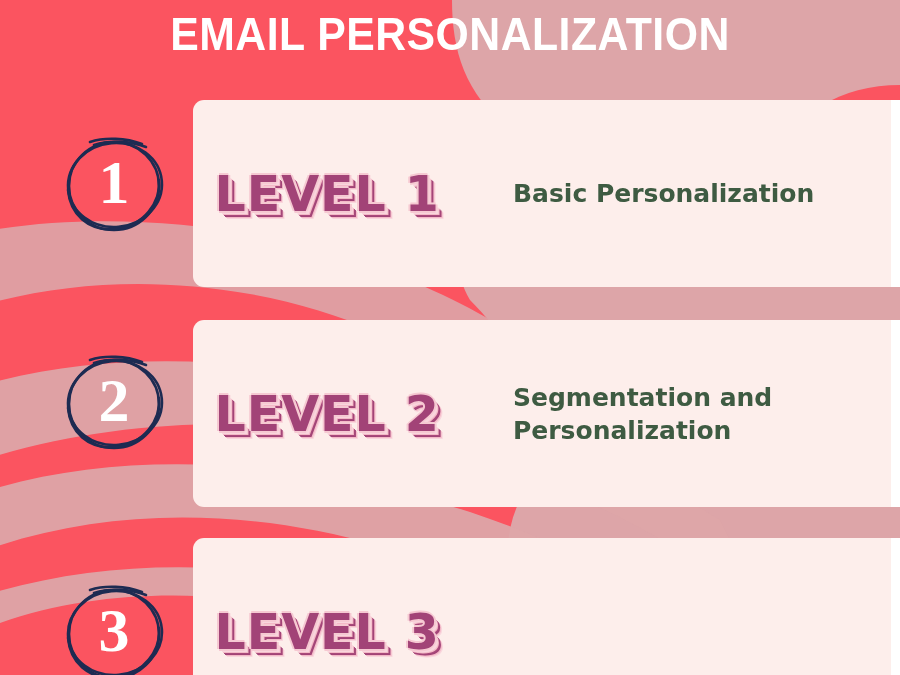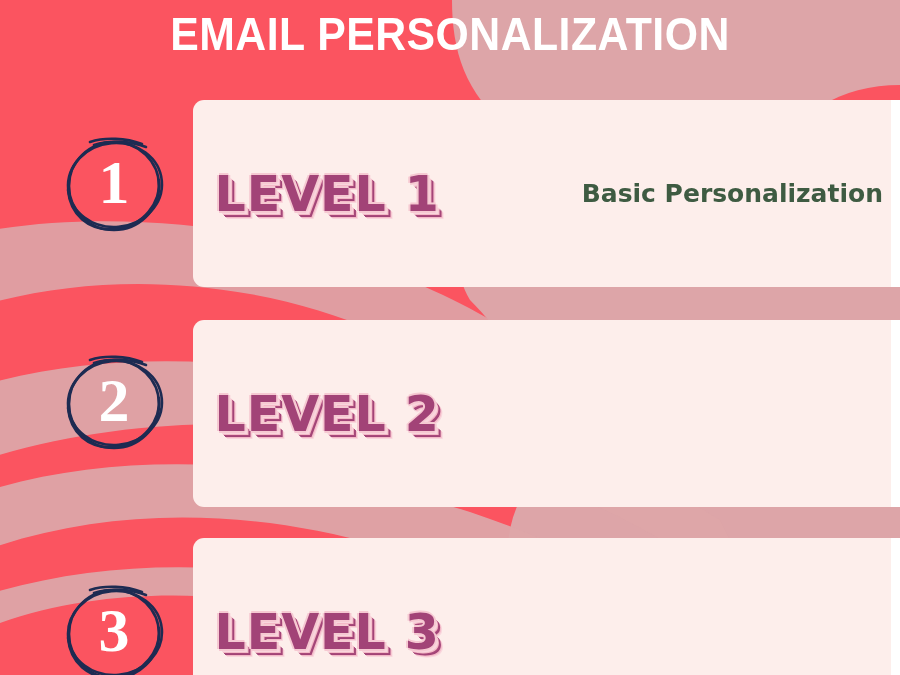--- a/index.html
+++ b/index.html
@@ -152,21 +152,21 @@
       5px 5px 0 #a94a7b,
       6px 6px 0 #a24377,
       7px 7px 0 #f4b9c7,
       8px 8px 0 #f9d6dd;
   }
 
   
   .level-desc {
     flex: 1 1 auto;
     padding-right: 8px;
-    text-align: right;
+    text-align: left;
     color: #3e5b42;
     font-family: "DejaVu Sans", sans-serif;
     font-weight: bold;
     font-size: 25px;
     line-height: 33px;
   }
   #row-3 .level-desc { line-height: 33px; }
 </style>
 </head>
 <body>
@@ -236,20 +236,21 @@
           <path d="M 99 50 C 101 72 84 96 56 99 C 28 102 10 84 8 60"></path>
           <path d="M 30 12 C 45 7 66 8 82 14"></path>
           <path d="M 34 15 C 50 10 70 11 86 17"></path>
         </g>
       </svg>
       <div class="badge-num">2</div>
     </div>
     <div class="card">
       <div class="card-inner">
         <div class="level-label">LEVEL 2</div>
+        <div class="level-desc">Segmentation and Personalization</div>
       </div>
       <div class="card-white-strip"></div>
     </div>
   </div>
 
   <div class="level-row" id="row-3">
     <div class="badge">
       <svg class="badge-svg" viewBox="0 0 108 108" aria-hidden="true">
         <g fill="none" stroke="#1d2b52" stroke-width="2.6" stroke-linecap="round">
           <ellipse cx="54" cy="56" rx="45" ry="44"></ellipse>

